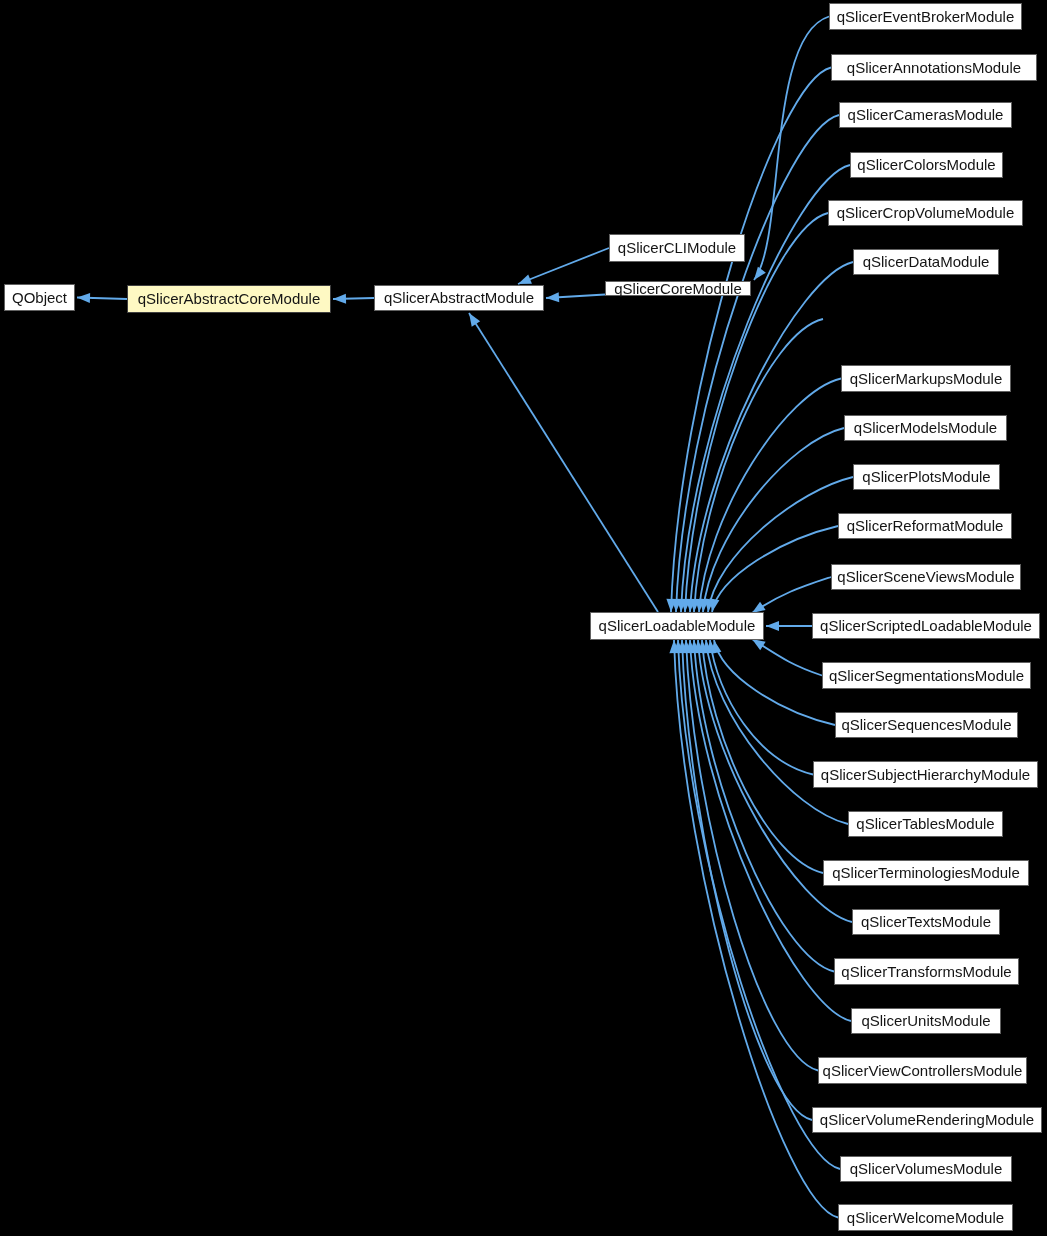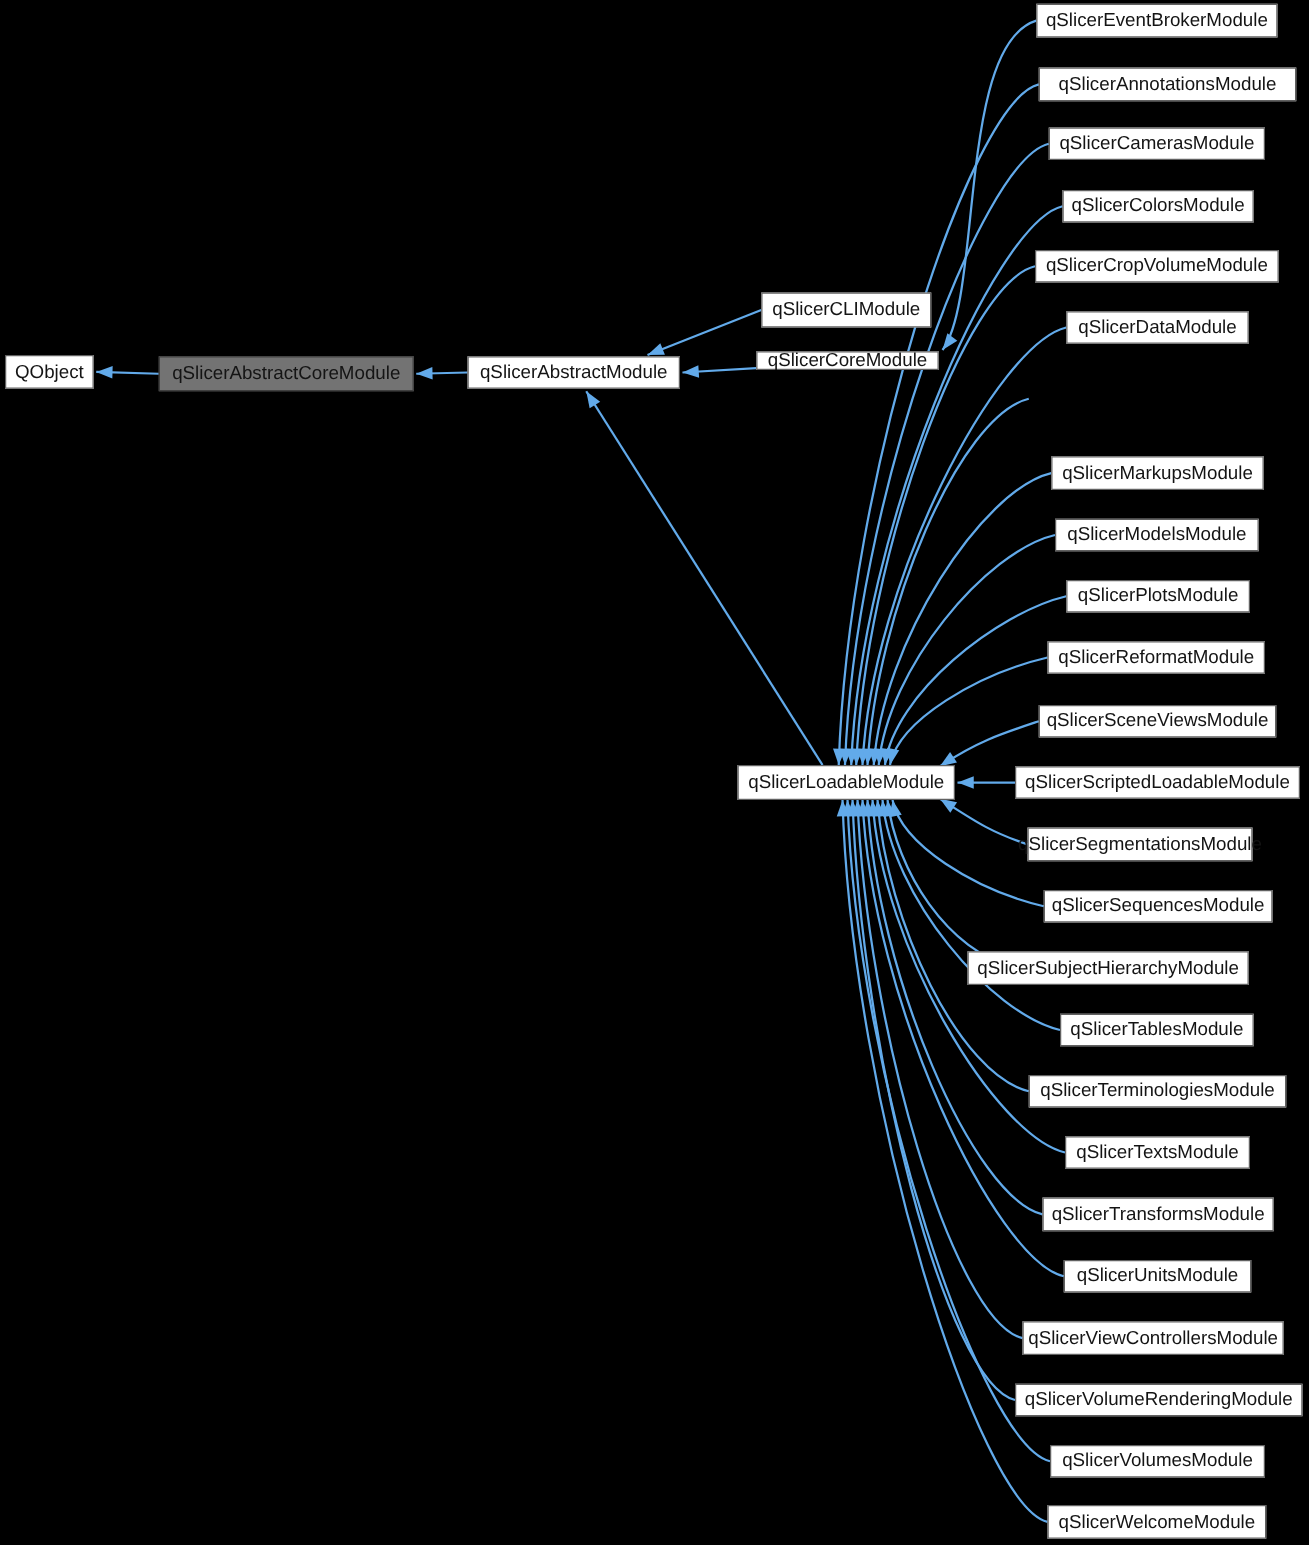--- a/index.html
+++ b/index.html
@@ -20,21 +20,21 @@
     color:#141414;
     font-size:15px;
     line-height:1.3;
     display:flex;align-items:center;justify-content:center;
     text-align:center;
     white-space:pre-line;
     z-index:2;
     cursor:pointer;
   }
   .node.hl{
-    background:#737373;
+    background:#fef9c3;
     border-color:#404040;
   }
 </style>
 </head>
 <body>
 
 <div id="diagram">
   <svg id="edges" width="1047" height="1236">
       <path d="M127,299 L77,297.5" fill="none" stroke="#62aaea" stroke-width="1.8"></path>
       <polygon points="77,297.5 90.14408649131913,292.8920731007619 89.84422140026241,302.88757613598557" fill="#62aaea"></polygon>
@@ -110,23 +110,23 @@
   <div class="node" id="n-cameras" style="left:839px;top:102px;width:173px;height:26px">qSlicerCamerasModule</div>
   <div class="node" id="n-colors" style="left:850px;top:152px;width:153px;height:26px">qSlicerColorsModule</div>
   <div class="node" id="n-cropVolume" style="left:828px;top:200px;width:195px;height:26px">qSlicerCropVolumeModule</div>
   <div class="node" id="n-data" style="left:853px;top:249px;width:146px;height:26px">qSlicerDataModule</div>
   <div class="node" id="n-markups" style="left:841px;top:365px;width:170px;height:27px">qSlicerMarkupsModule</div>
   <div class="node" id="n-models" style="left:844px;top:415px;width:163px;height:26px">qSlicerModelsModule</div>
   <div class="node" id="n-plots" style="left:853px;top:464px;width:147px;height:26px">qSlicerPlotsModule</div>
   <div class="node" id="n-reformat" style="left:838px;top:513px;width:174px;height:26px">qSlicerReformatModule</div>
   <div class="node" id="n-sceneViews" style="left:831px;top:564px;width:190px;height:26px">qSlicerSceneViewsModule</div>
   <div class="node" id="n-scripted" style="left:812px;top:613px;width:228px;height:26px">qSlicerScriptedLoadableModule</div>
-  <div class="node" id="n-segmentations" style="left:822px;top:662px;width:180px;height:27px">qSlicerSegmentationsModule</div>
+  <div class="node" id="n-segmentations" style="left:822px;top:662px;width:209px;height:27px">qSlicerSegmentationsModule</div>
   <div class="node" id="n-sequences" style="left:835px;top:712px;width:183px;height:26px">qSlicerSequencesModule</div>
-  <div class="node" id="n-subjectHierarchy" style="left:774px;top:761px;width:225px;height:27px">qSlicerSubjectHierarchyModule</div>
+  <div class="node" id="n-subjectHierarchy" style="left:813px;top:761px;width:225px;height:27px">qSlicerSubjectHierarchyModule</div>
   <div class="node" id="n-tables" style="left:848px;top:811px;width:155px;height:26px">qSlicerTablesModule</div>
   <div class="node" id="n-terminologies" style="left:823px;top:860px;width:206px;height:26px">qSlicerTerminologiesModule</div>
   <div class="node" id="n-texts" style="left:852px;top:909px;width:148px;height:26px">qSlicerTextsModule</div>
   <div class="node" id="n-transforms" style="left:834px;top:958px;width:185px;height:27px">qSlicerTransformsModule</div>
   <div class="node" id="n-units" style="left:851px;top:1008px;width:150px;height:26px">qSlicerUnitsModule</div>
   <div class="node" id="n-viewControllers" style="left:818px;top:1057px;width:209px;height:27px">qSlicerViewControllersModule</div>
   <div class="node" id="n-volumeRendering" style="left:812px;top:1107px;width:230px;height:26px">qSlicerVolumeRenderingModule</div>
   <div class="node" id="n-volumes" style="left:840px;top:1156px;width:172px;height:26px">qSlicerVolumesModule</div>
   <div class="node" id="n-welcome" style="left:838px;top:1204px;width:175px;height:27px">qSlicerWelcomeModule</div>
 </div>

